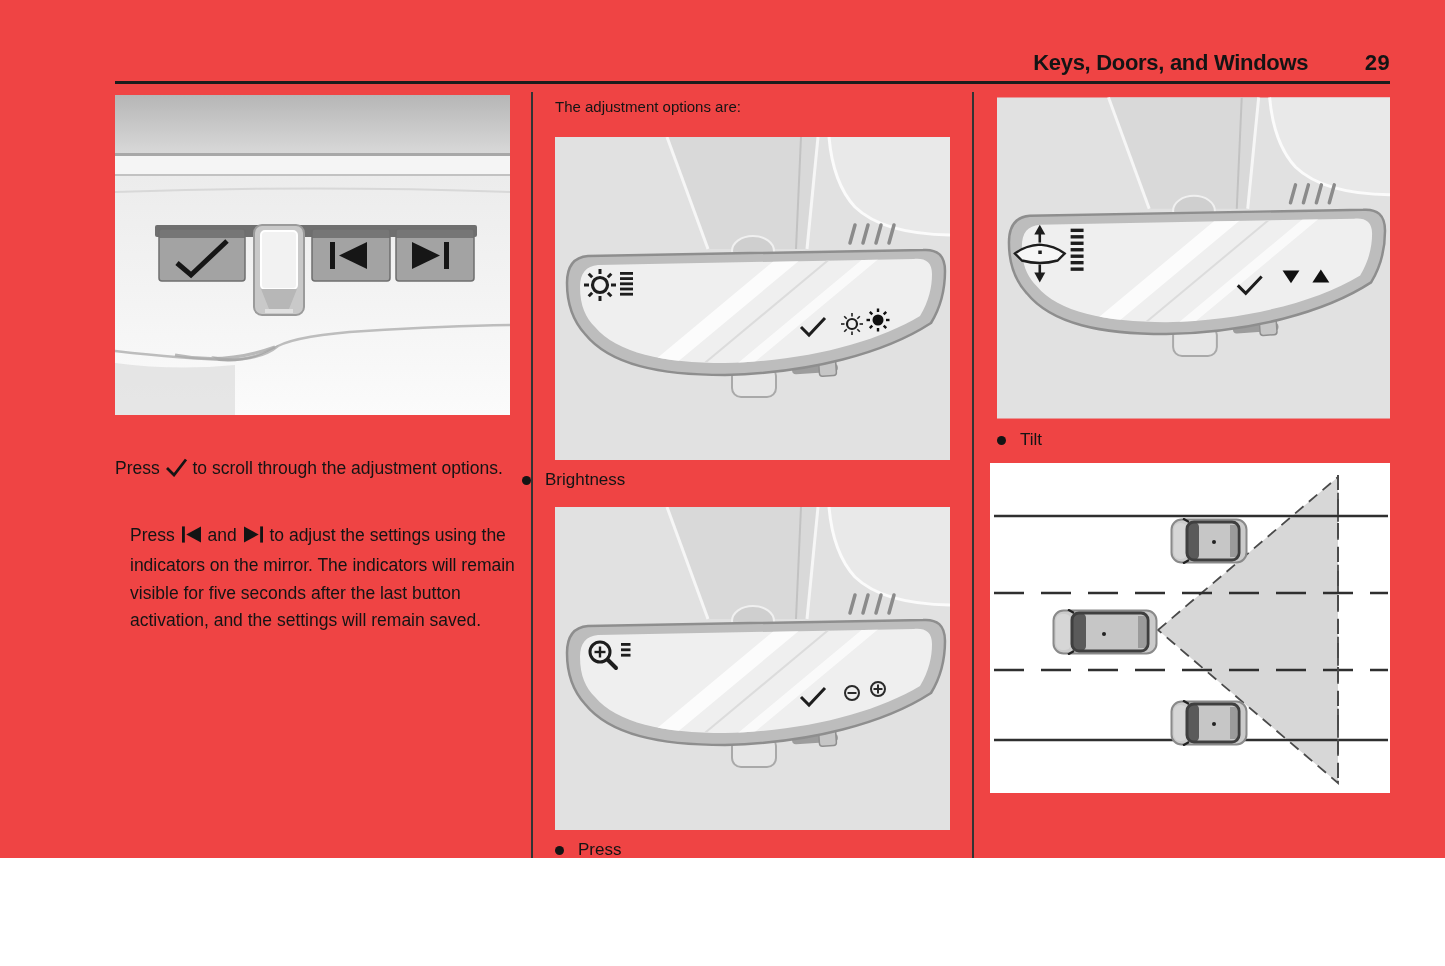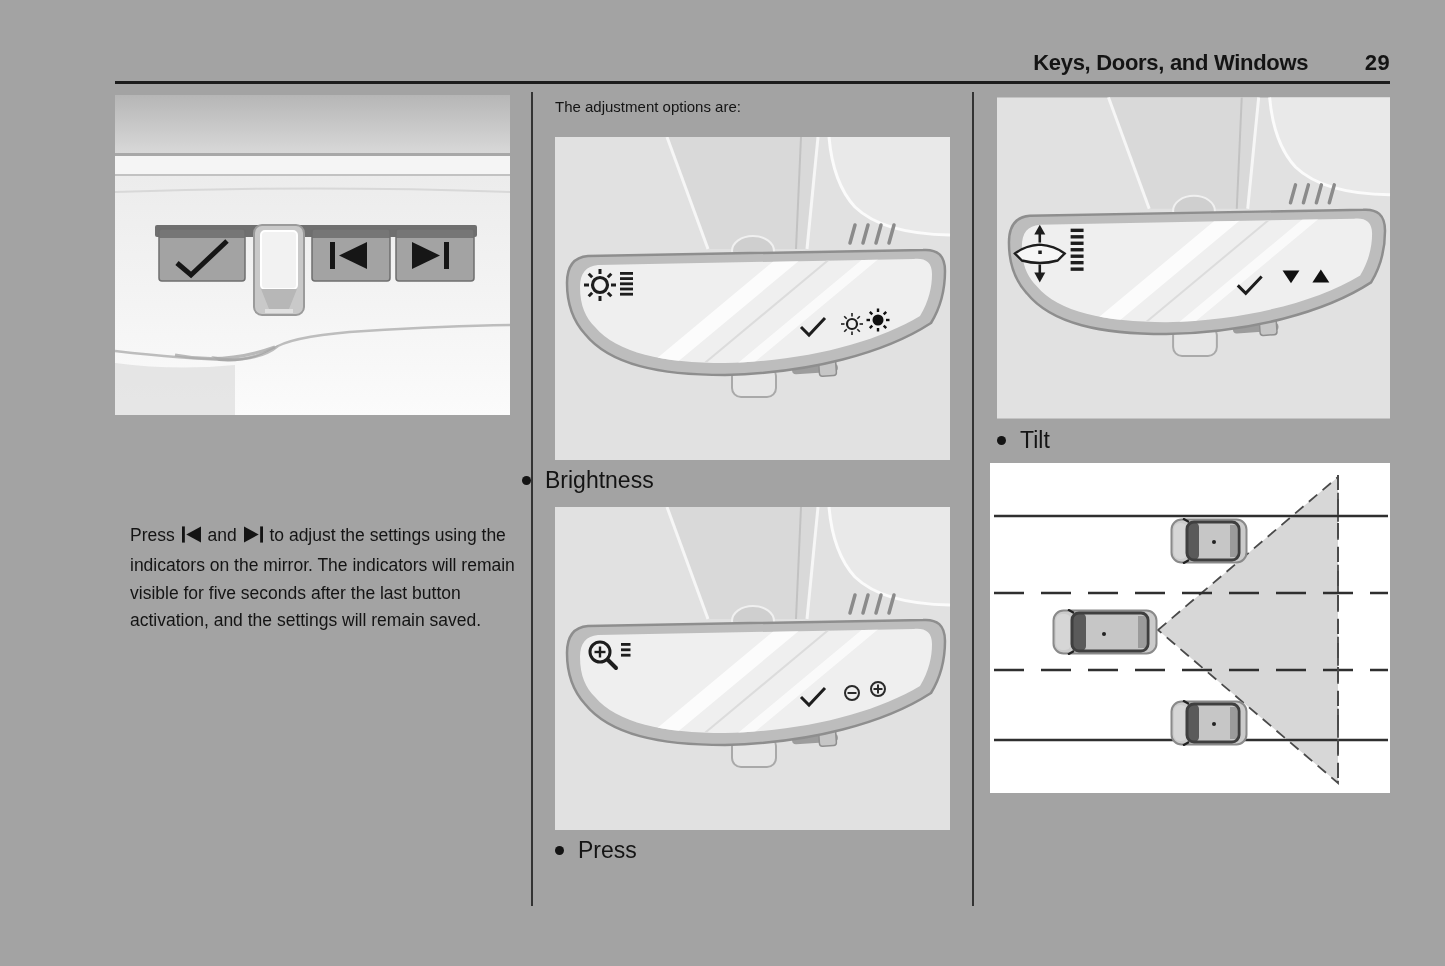--- a/index.html
+++ b/index.html
@@ -1,38 +1,38 @@
 <!DOCTYPE html>
 <html><head>
 <meta charset="utf-8">
 <style>
   html,body { margin:0; padding:0; background:#ffffff; }
   body { width:1445px; height:966px; font-family:"Liberation Sans", sans-serif; color:#141414; }
-  .page { position:relative; width:1445px; height:966px; background:#a3a3a3; overflow:hidden; }
+  .page { position:relative; width:1445px; height:858px; background:#ef4444; overflow:hidden; }
 
   
   .hdr { position:absolute; left:115px; top:50px; width:1275px;
          display:flex; justify-content:flex-end; align-items:baseline;
          font-weight:bold; font-size:22px; letter-spacing:-0.3px; }
   .hdr .pagenum { margin-left:56px;font-family:Liberation Mono, monospace; }
   .rule { position:absolute; left:115px; top:81px; width:1275px; height:2.5px; background:#1c1c1c; }
 
   
   .vdiv { position:absolute; top:92px; height:814px; width:2px; background:#333333; }
   #vdiv1 { left:531px; } #vdiv2 { left:972px; }
 
   
   .fig { position:absolute; }
   .fig svg { display:block; }
 
   
   .para { position:absolute; left:115px; width:392px; font-size:17.5px; line-height:27.5px; }
   .inline-icon { display:inline-block; vertical-align:-3px; }
   .intro { position:absolute; left:555px; top:98px; font-size:15px; }
-  .bullet { position:absolute; display:flex; align-items:center; font-size:23px; height:24px; }
+  .bullet { position:absolute; display:flex; align-items:center; font-size:17px; height:24px; }
   .dot { width:9px; height:9px; border-radius:50%; background:#141414; margin-right:14px; flex:0 0 auto; }
 </style>
 </head>
 <body>
 
 <svg width="0" height="0" style="position:absolute" aria-hidden="true">
   <defs>
     <linearGradient id="gTop" x1="0" y1="0" x2="0" y2="1">
       <stop offset="0" stop-color="#b6b6b6"></stop>
         <stop offset="1" stop-color="#d8d8d8"></stop>
@@ -160,20 +160,27 @@
         </g>
       </g>
 
       <path d="M0,256 Q70,264 115,265 Q148,264 163,251 Q185,240 250,236 Q330,231 395,230" stroke="#bdbdbd" stroke-width="2.5" fill="none"></path>
       <path d="M96,261 Q130,268 158,252 L164,250 Q138,269 104,266 Z" fill="#9f9f9f" opacity="0.7"></path>
       <path d="M60,260 Q110,270 160,252" stroke="#a9a9a9" stroke-width="3" fill="none" opacity="0.8"></path>
       <path d="M0,268 Q60,276 120,270 L120,320 L0,320 Z" fill="#d2d2d2" opacity="0.5"></path>
     </svg>
   </div>
 
+  <p class="para" style="top:437px;">
+    <span>Press</span>
+    <span class="inline-icon"><svg width="23" height="20" viewBox="0 0 23 20">
+          <path d="M2,11 L9,18 L21,2.5" fill="none" stroke="#141414" stroke-width="2.8"></path>
+        </svg></span>
+    <span>to scroll through the adjustment options.</span>
+  </p>
 
   <p class="para" style="top:504px;margin-left:15px;">
     <span>Press</span>
     <span class="inline-icon"><svg width="23" height="19" viewBox="0 0 24 20" fill="#141414">
           <rect x="2" y="1.5" width="3" height="17"></rect>
           <polygon points="22,1.5 22,18.5 6.5,10"></polygon>
         </svg></span>
     <span>and</span>
     <span class="inline-icon"><svg width="23" height="19" viewBox="0 0 24 20" fill="#141414">
           <polygon points="2,1.5 2,18.5 17.5,10"></polygon>

